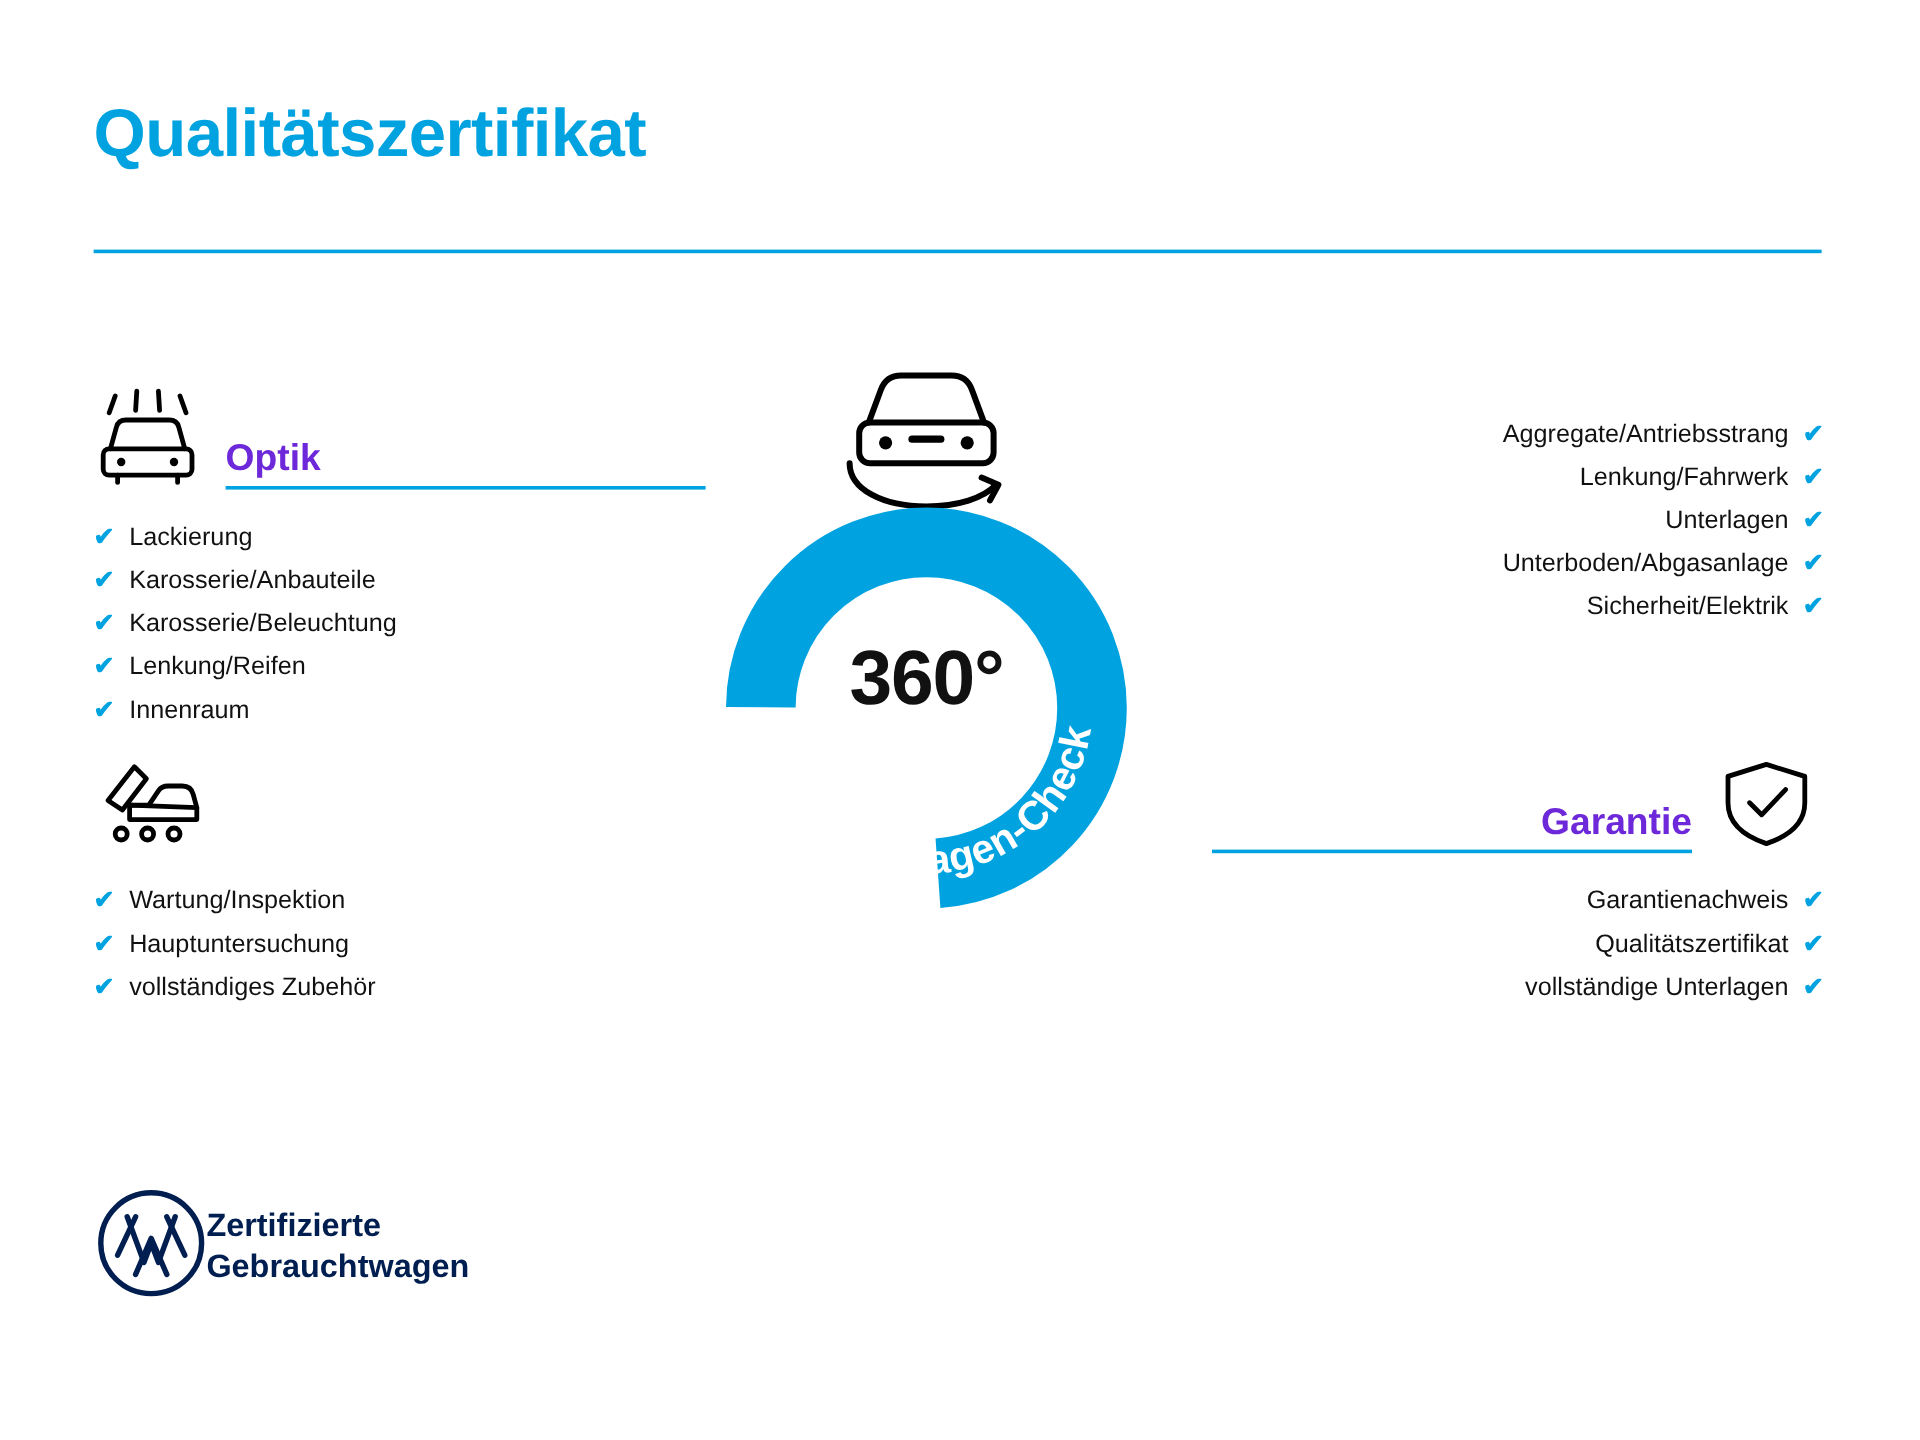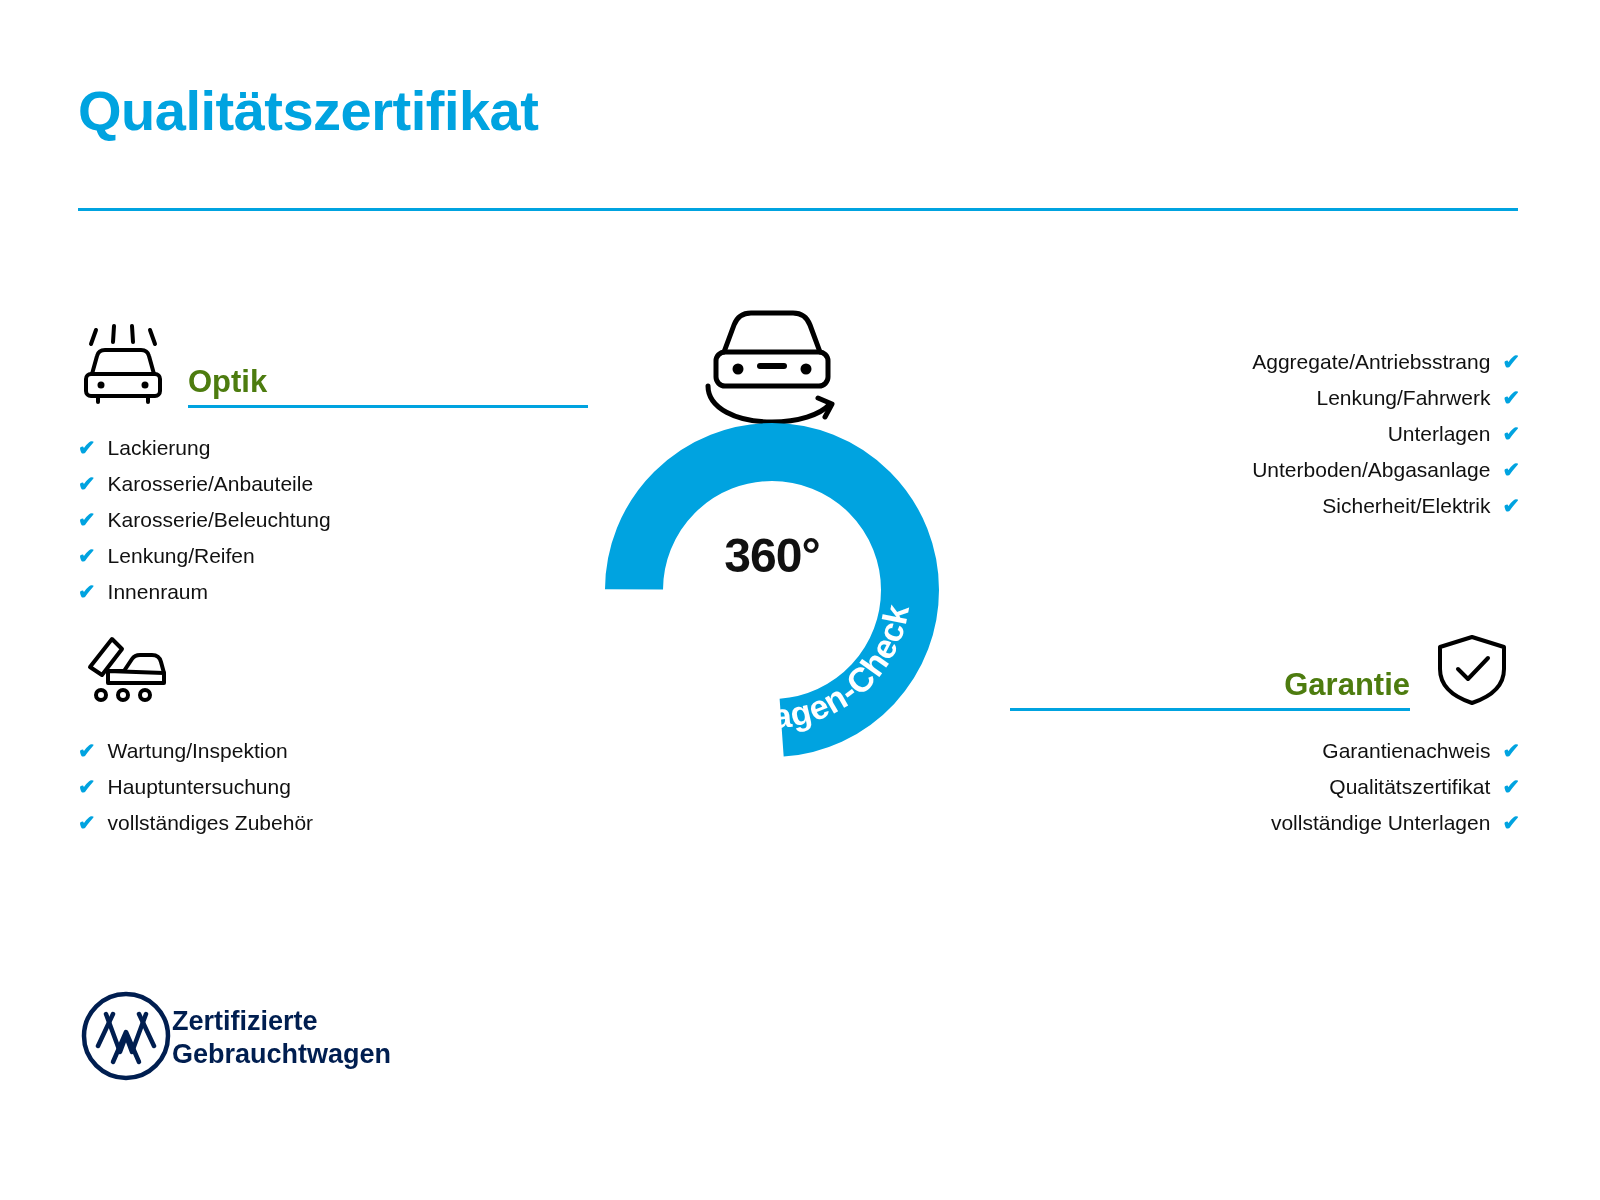--- a/index.html
+++ b/index.html
@@ -46,21 +46,21 @@
   }
   .block-head.right {
     flex-direction: row-reverse;
   }
   .head-text-wrap {
     flex: 1 1 auto;
   }
   .block-title {
     font-size: 31px;
     font-weight: bold;
-    color: #4d7c0f;
+    color: #6d28d9;
     line-height: 1.05;
     padding-bottom: 6px;
   }
   .block.right .block-title {
     text-align: right;
   }
   .block-rule {
     height: 3px;
     background: #00A3E0;
     width: 100%;
@@ -119,21 +119,21 @@
     top: 112px;
     width: 420px;
     height: 348px;
   }
   .center-360 {
     position: absolute;
     left: 0;
     top: 228px;
     width: 420px;
     text-align: center;
-    font-size: 48px;
+    font-size: 64px;
     font-weight: bold;
     color: #111;
     letter-spacing: -1px;
   }
   .car-top {
     position: absolute;
     left: 120px;
     top: 0px;
     width: 180px;
     height: 135px;

